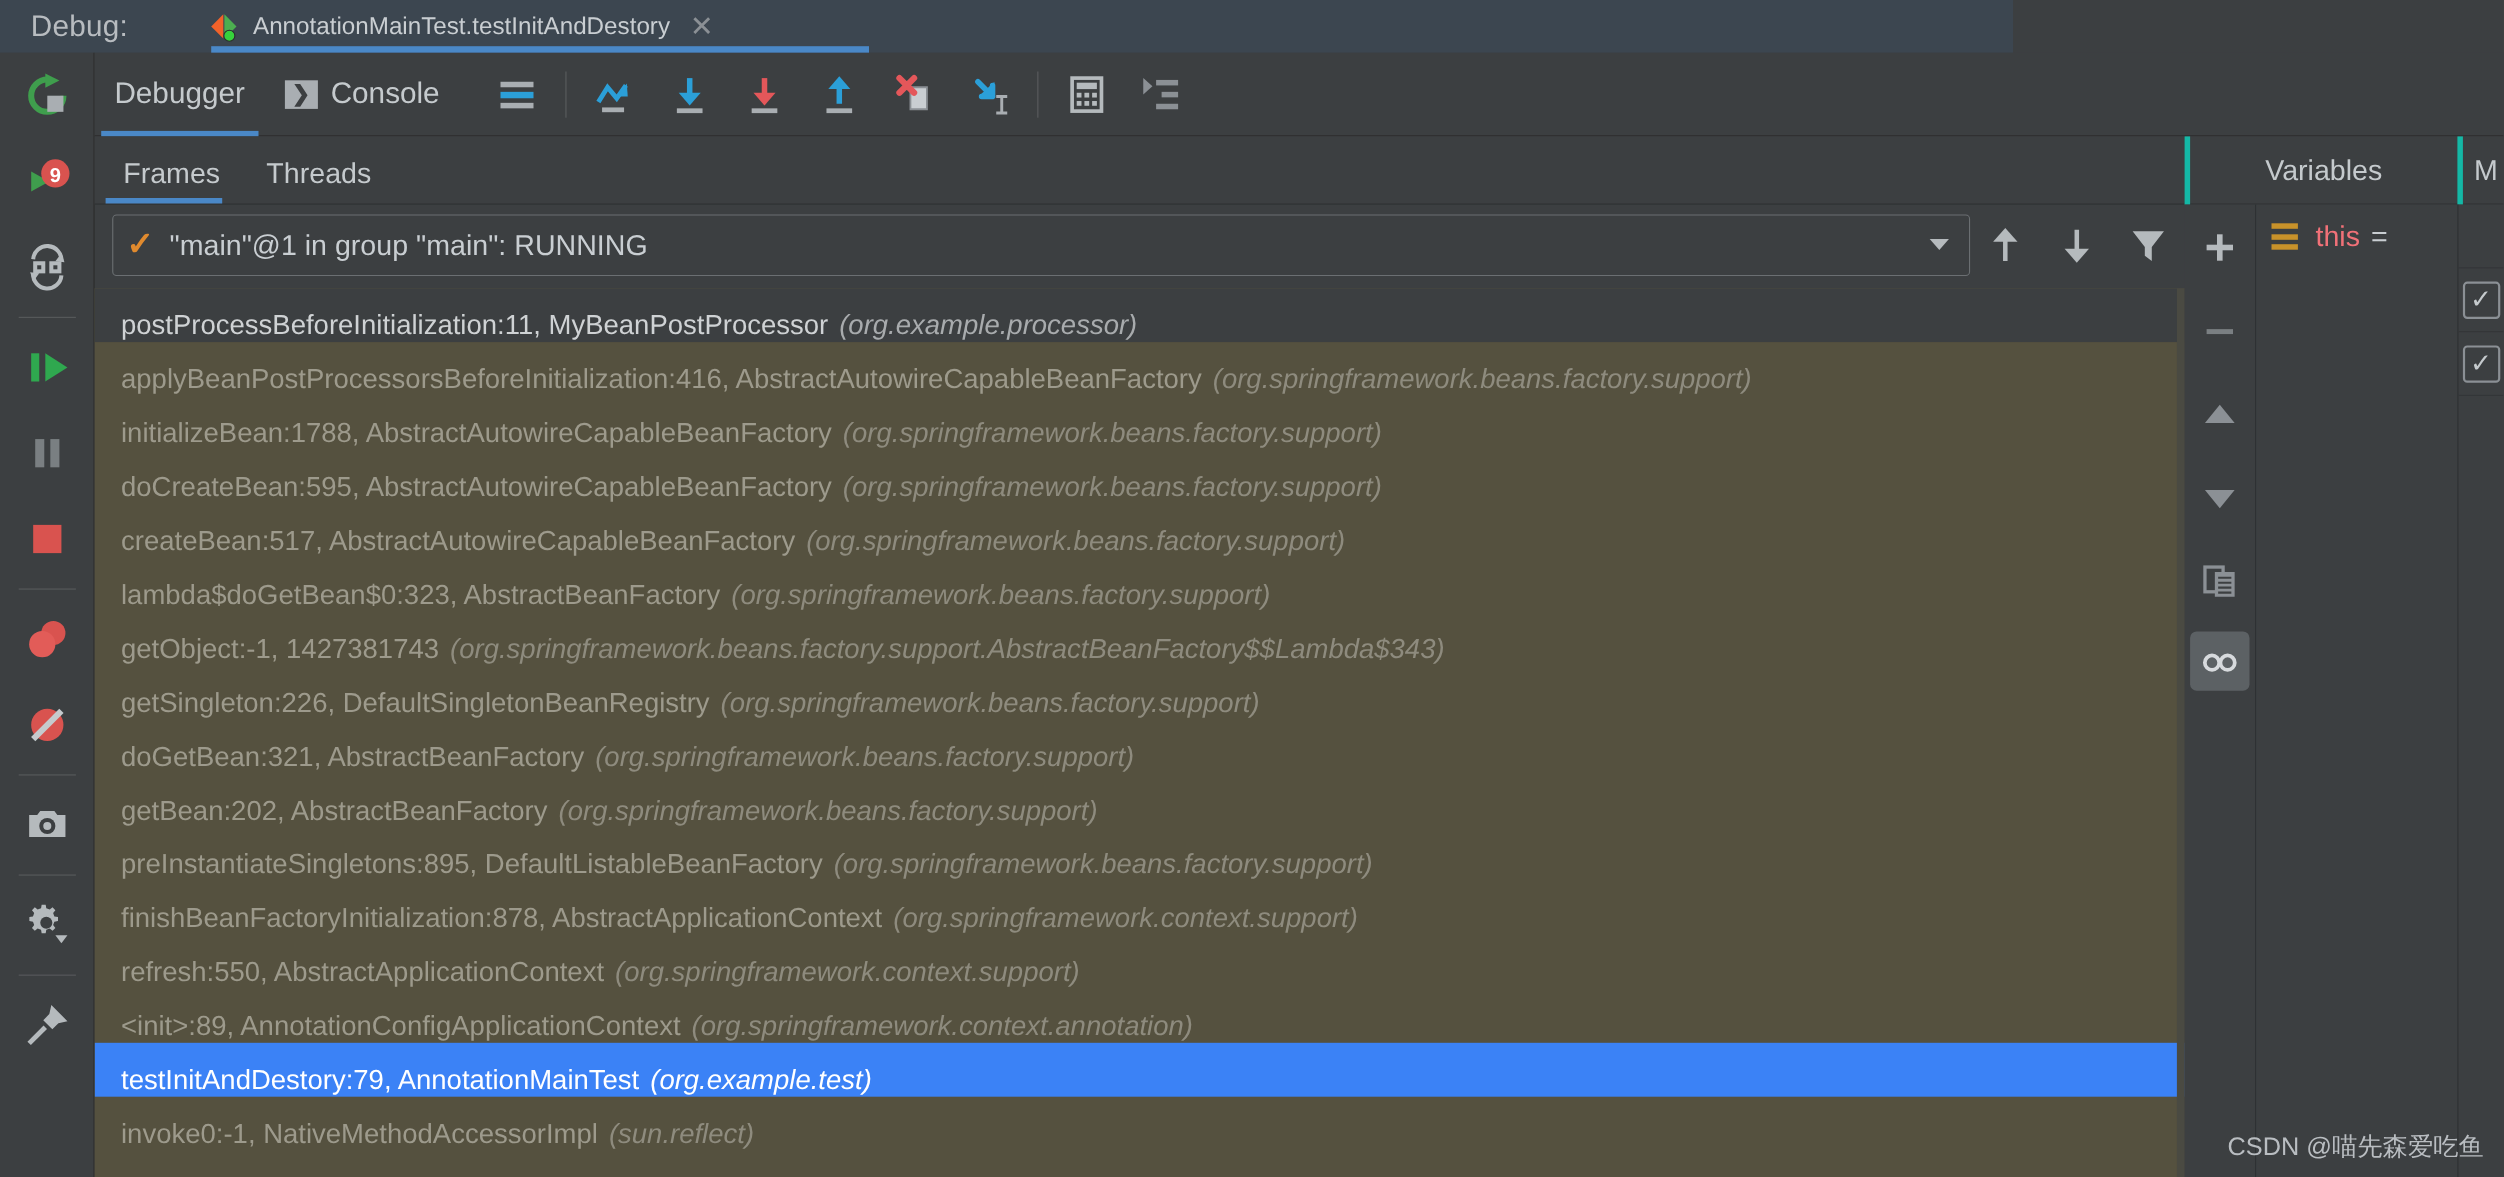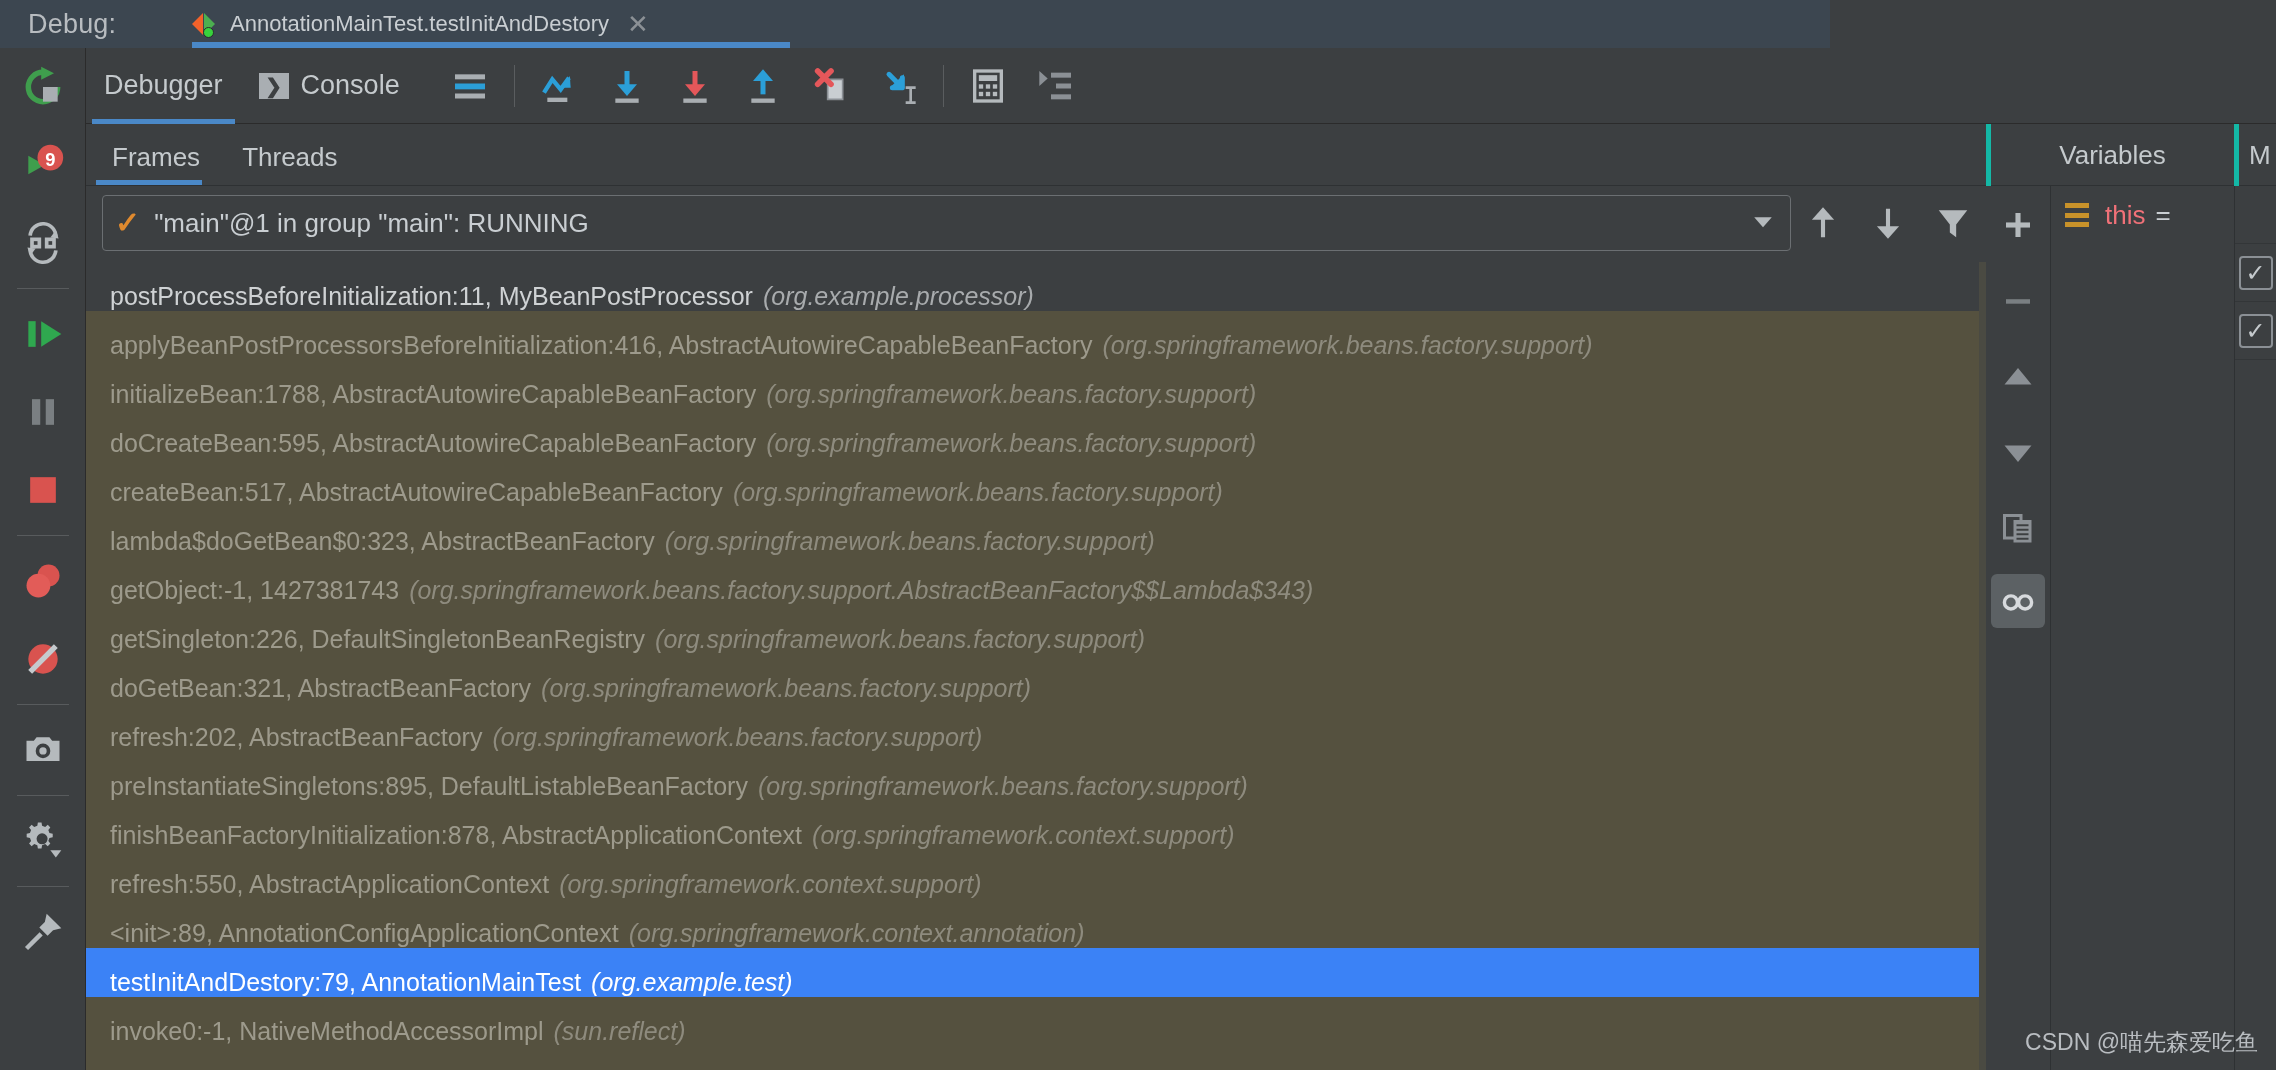--- a/index.html
+++ b/index.html
@@ -464,21 +464,21 @@
       </div>
       <div class="frame-row">
         <span class="frame-main">getSingleton:226, DefaultSingletonBeanRegistry</span>
         <span class="frame-pkg">(org.springframework.beans.factory.support)</span>
       </div>
       <div class="frame-row">
         <span class="frame-main">doGetBean:321, AbstractBeanFactory</span>
         <span class="frame-pkg">(org.springframework.beans.factory.support)</span>
       </div>
       <div class="frame-row">
-        <span class="frame-main">refresh:202, AbstractBeanFactory</span>
+        <span class="frame-main">getBean:202, AbstractBeanFactory</span>
         <span class="frame-pkg">(org.springframework.beans.factory.support)</span>
       </div>
       <div class="frame-row">
         <span class="frame-main">preInstantiateSingletons:895, DefaultListableBeanFactory</span>
         <span class="frame-pkg">(org.springframework.beans.factory.support)</span>
       </div>
       <div class="frame-row">
         <span class="frame-main">finishBeanFactoryInitialization:878, AbstractApplicationContext</span>
         <span class="frame-pkg">(org.springframework.context.support)</span>
       </div>

